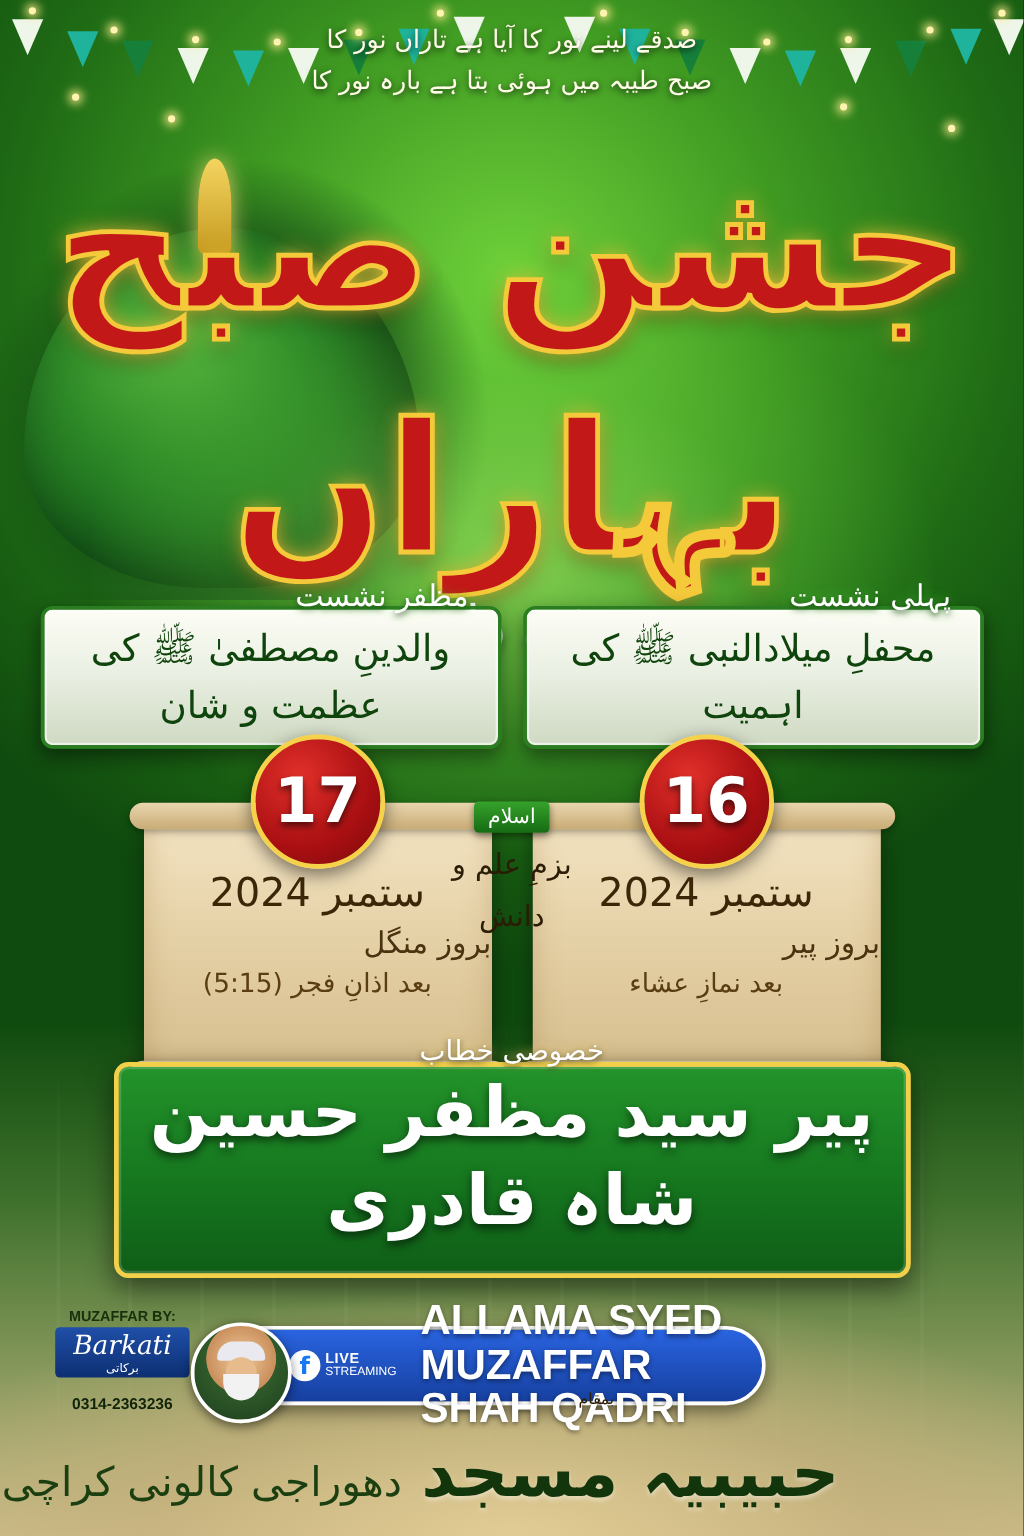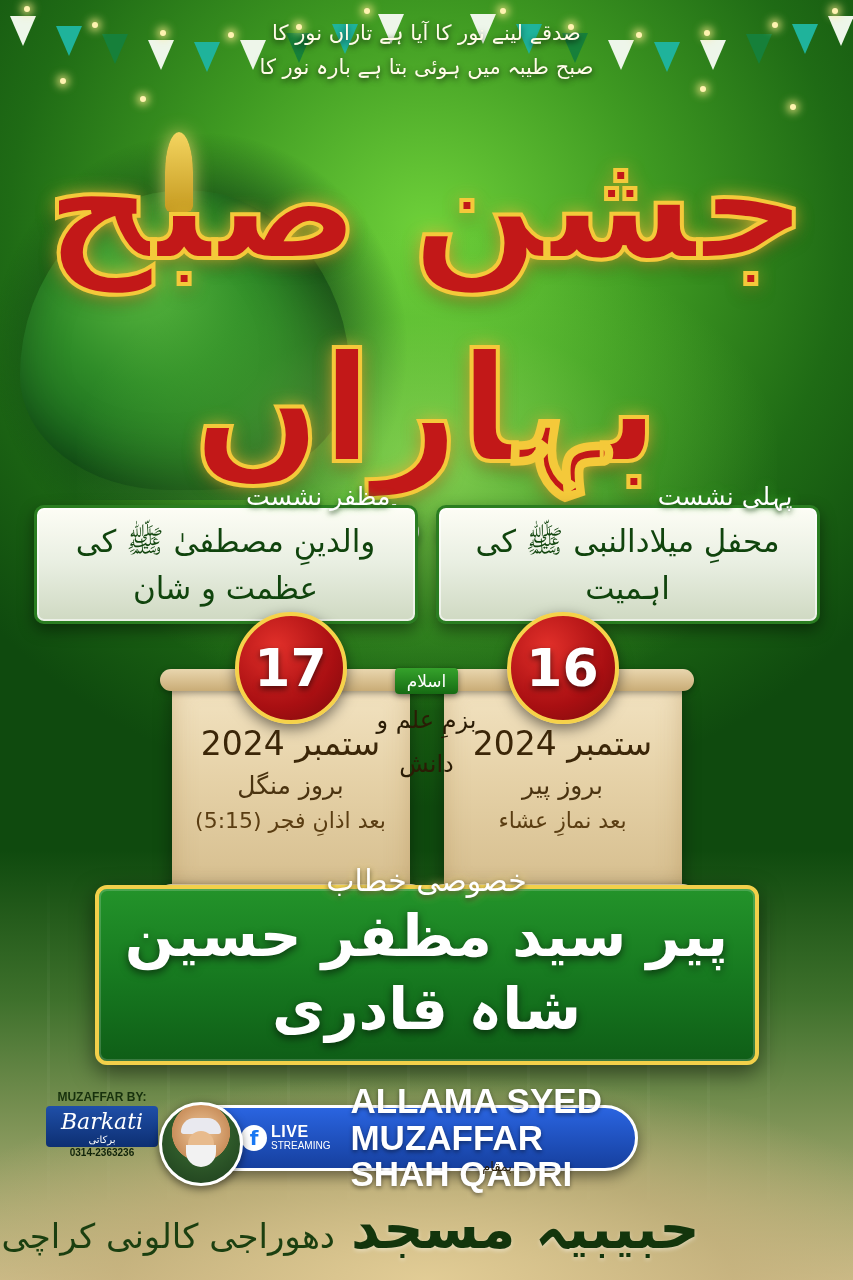--- a/index.html
+++ b/index.html
@@ -209,21 +209,21 @@
     top: 640px;
     left: 0;
     width: 853px;
     display: flex;
     justify-content: center;
     gap: 34px;
     direction: rtl;
   }
   .scroll {
     position: relative;
-    width: 238px;
+    width: 290px;
     height: 215px;
     margin-top: 40px;
     background: linear-gradient(180deg, #f3e4c3 0%, #e6d2a8 45%, #d5bd8d 100%);
     border-radius: 8px;
     box-shadow: 0 8px 18px rgba(0,0,0,0.4), inset 0 0 24px rgba(160,120,60,0.35);
     direction: rtl;
   }
   .scroll:before, .scroll:after {
     content: "";
     position: absolute;
@@ -268,20 +268,21 @@
   }
   .scroll-date {
     font-size: 33px;
     line-height: 1.35;
     color: #3b2608;
   }
   .scroll-day {
     font-size: 25px;
     margin-top: 4px;
     color: #4a3310;
+    text-align: right;
   }
   .scroll-time {
     font-size: 22px;
     margin-top: 8px;
     color: #5a3d12;
   }
   .center-tag {
     position: absolute;
     top: 668px;
     left: 50%;
@@ -320,21 +321,21 @@
     border-radius: 12px;
     background: linear-gradient(180deg, #23932a 0%, #16771f 55%, #0f5e17 100%);
     border: 4px solid #f2d04a;
     box-shadow: 0 8px 22px rgba(0,0,0,0.5), inset 0 0 0 2px rgba(255,255,255,0.18);
     direction: rtl;
     text-align: center;
   }
   .sp-top {
     margin-top: -26px;
     font-family: "DejaVu Sans", sans-serif;
-    font-size: 30px;
+    font-size: 23px;
     color: #ffffff;
     text-shadow: 0 0 10px rgba(255,230,120,0.9), 0 2px 5px rgba(0,0,0,0.8);
   }
   .sp-title {
     margin-top: 6px;
     font-family: "DejaVu Sans", sans-serif;
     font-size: 23px;
     color: #fff6c9;
   }
   .sp-name {
@@ -373,22 +374,22 @@
     font-style: italic;
     font-size: 22px;
     line-height: 1.1;
   }
   .designer .logo .brand-ur {
     font-family: Liberation Serif, serif;
     font-size: 10px;
     direction: rtl;
   }
   .designer .phone {
-    margin-top: 0;
-    font-size: 10px;
+    margin-top: 14px;
+    font-size: 13px;
     font-weight: bold;
     color: #11240a;
   }
 
   
   .livebar {
     position: absolute;
     left: 168px;
     top: 1105px;
     width: 470px;
@@ -466,21 +467,21 @@
   }
   .fb-text {
     font-family: "Liberation Sans", sans-serif;
     font-size: 10px;
     color: #fff;
     line-height: 1.05;
     text-align: left;
   }
   .fb-text .live {
     font-weight: bold;
-    font-size: 16px;
+    font-size: 12px;
     letter-spacing: 0.5px;
   }
   .live-name {
     margin-left: 10px;
     color: #ffffff;
     font-family: "Liberation Sans", sans-serif;
     font-weight: bold;
     font-size: 35px;
     line-height: 1.05;
     text-shadow: 0 2px 4px rgba(0,0,0,0.45);

